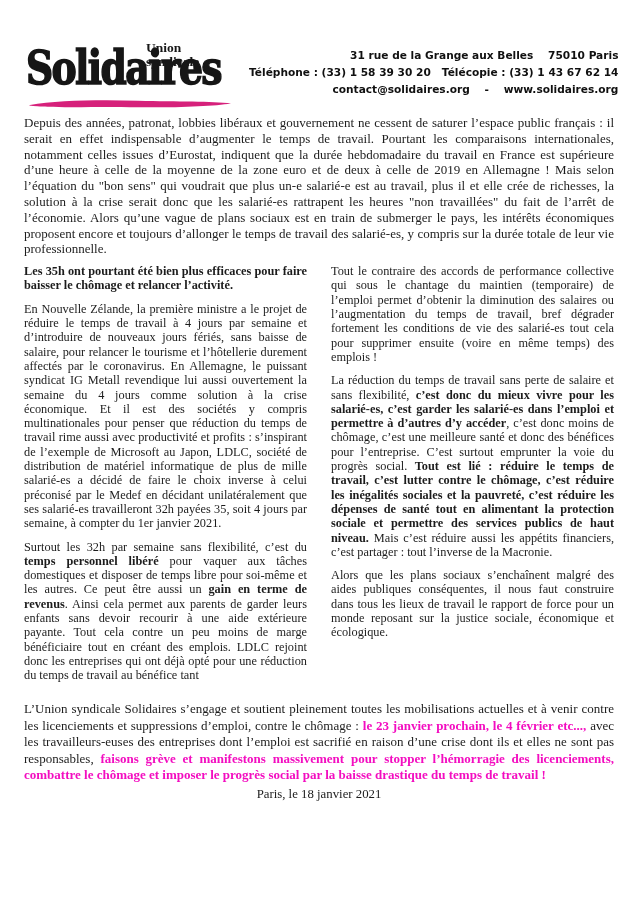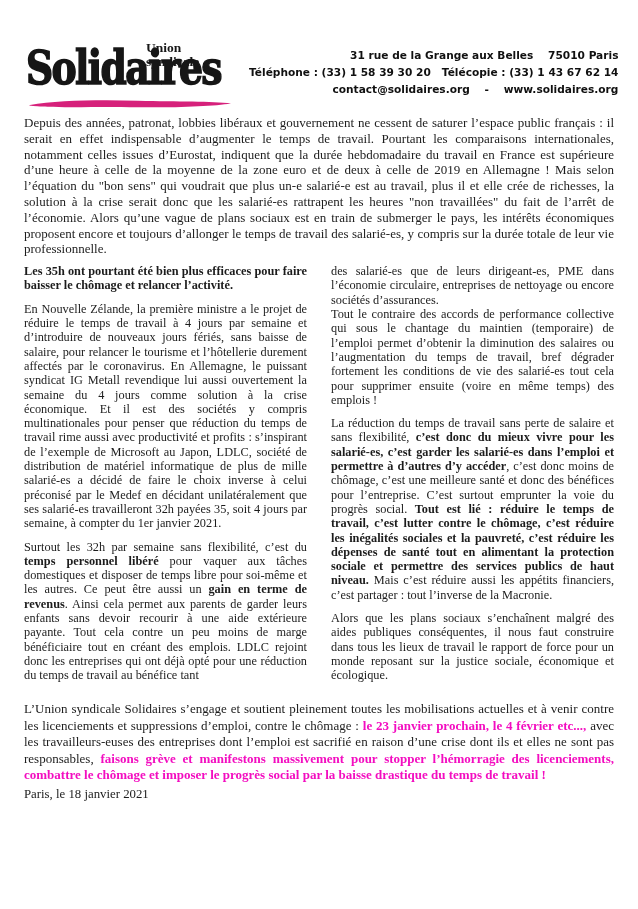--- a/index.html
+++ b/index.html
@@ -59,21 +59,21 @@
   .col { flex:1; min-width:0; font-size:12.3px; line-height:14.3px; }
   .col p { margin:0 0 9px 0; }
   .col p.tight { margin-bottom:0; }
   .col .lead { font-weight:700; }
 
   b { font-weight:700; }
   .pink { color:#f30dc0; }
 
   .call { margin-top:10px; font-size:13px; line-height:16.4px; }
   .call .pink { font-weight:700; }
-  .date { margin-top:3px; text-align:left; font-size:12.8px; }
+  .date { margin-top:3px; text-align:center; font-size:12.8px; }
 </style>
 </head>
 <body>
 
 <div class="page">
 
   <div class="header">
     <div class="logo">
       <div class="union">
         <span>Union</span>
@@ -96,21 +96,20 @@
 
   <div class="columns">
 
     <div class="col">
       <p class="lead">Les 35h ont pourtant été bien plus efficaces pour faire baisser le chômage et relancer l’activité.</p>
       <p>En Nouvelle Zélande, la première ministre a le projet de réduire le temps de travail à 4 jours par semaine et d’introduire de nouveaux jours fériés, sans baisse de salaire, pour relancer le tourisme et l’hôtellerie durement affectés par le coronavirus. En Allemagne, le puissant syndicat IG Metall revendique lui aussi ouvertement la semaine du 4 jours comme solution à la crise économique. Et il est des sociétés y compris multinationales pour penser que réduction du temps de travail rime aussi avec productivité et profits : s’inspirant de l’exemple de Microsoft au Japon, LDLC, société de distribution de matériel informatique de plus de mille salarié-es a décidé de faire le choix inverse à celui préconisé par le Medef en décidant unilatéralement que ses salarié-es travailleront 32h payées 35, soit 4 jours par semaine, à compter du 1er janvier 2021.</p>
       <p><span>Surtout les 32h par semaine sans flexibilité, c’est du </span><b>temps personnel libéré</b><span> pour vaquer aux tâches domestiques et disposer de temps libre pour soi-même et les autres. Ce peut être aussi un </span><b>gain en terme de revenus</b><span>. Ainsi cela permet aux parents de garder leurs enfants sans devoir recourir à une aide extérieure payante. Tout cela contre un peu moins de marge bénéficiaire tout en créant des emplois. LDLC rejoint donc les entreprises qui ont déjà opté pour une réduction du temps de travail au bénéfice tant</span></p>
     </div>
 
     <div class="col">
-      <p class="tight">des salarié-es que de leurs dirigeant-es, PME dans l’économie circulaire, entreprises de nettoyage ou encore sociétés d’assurances.</p>
       <p>Tout le contraire des accords de performance collective qui sous le chantage du maintien (temporaire) de l’emploi permet d’obtenir la diminution des salaires ou l’augmentation du temps de travail, bref dégrader fortement les conditions de vie des salarié-es tout cela pour supprimer ensuite (voire en même temps) des emplois !</p>
       <p><span>La réduction du temps de travail sans perte de salaire et sans flexibilité, </span><b>c’est donc du mieux vivre pour les salarié-es, c’est garder les salarié-es dans l’emploi et permettre à d’autres d’y accéder</b><span>, c’est donc moins de chômage, c’est une meilleure santé et donc des bénéfices pour l’entreprise. C’est surtout emprunter la voie du progrès social. </span><b>Tout est lié : réduire le temps de travail, c’est lutter contre le chômage, c’est réduire les inégalités sociales et la pauvreté, c’est réduire les dépenses de santé tout en alimentant la protection sociale et permettre des services publics de haut niveau.</b><span> Mais c’est réduire aussi les appétits financiers, c’est partager : tout l’inverse de la Macronie.</span></p>
       <p>Alors que les plans sociaux s’enchaînent malgré des aides publiques conséquentes, il nous faut construire dans tous les lieux de travail le rapport de force pour un monde reposant sur la justice sociale, économique et écologique.</p>
     </div>
 
   </div>
 
   <p class="call"><span>L’Union syndicale Solidaires s’engage et soutient pleinement toutes les mobilisations actuelles et à venir contre les licenciements et suppressions d’emploi, contre le chômage : </span><b class="pink">le 23 janvier prochain, le 4 février etc...,</b><span> avec les travailleurs-euses des entreprises dont l’emploi est sacrifié en raison d’une crise dont ils et elles ne sont pas responsables, </span><b class="pink">faisons grève et manifestons massivement pour stopper l’hémorragie des licenciements, combattre le chômage et imposer le progrès social par la baisse drastique du temps de travail !</b></p>
 
   <p class="date">Paris, le 18 janvier 2021</p>

